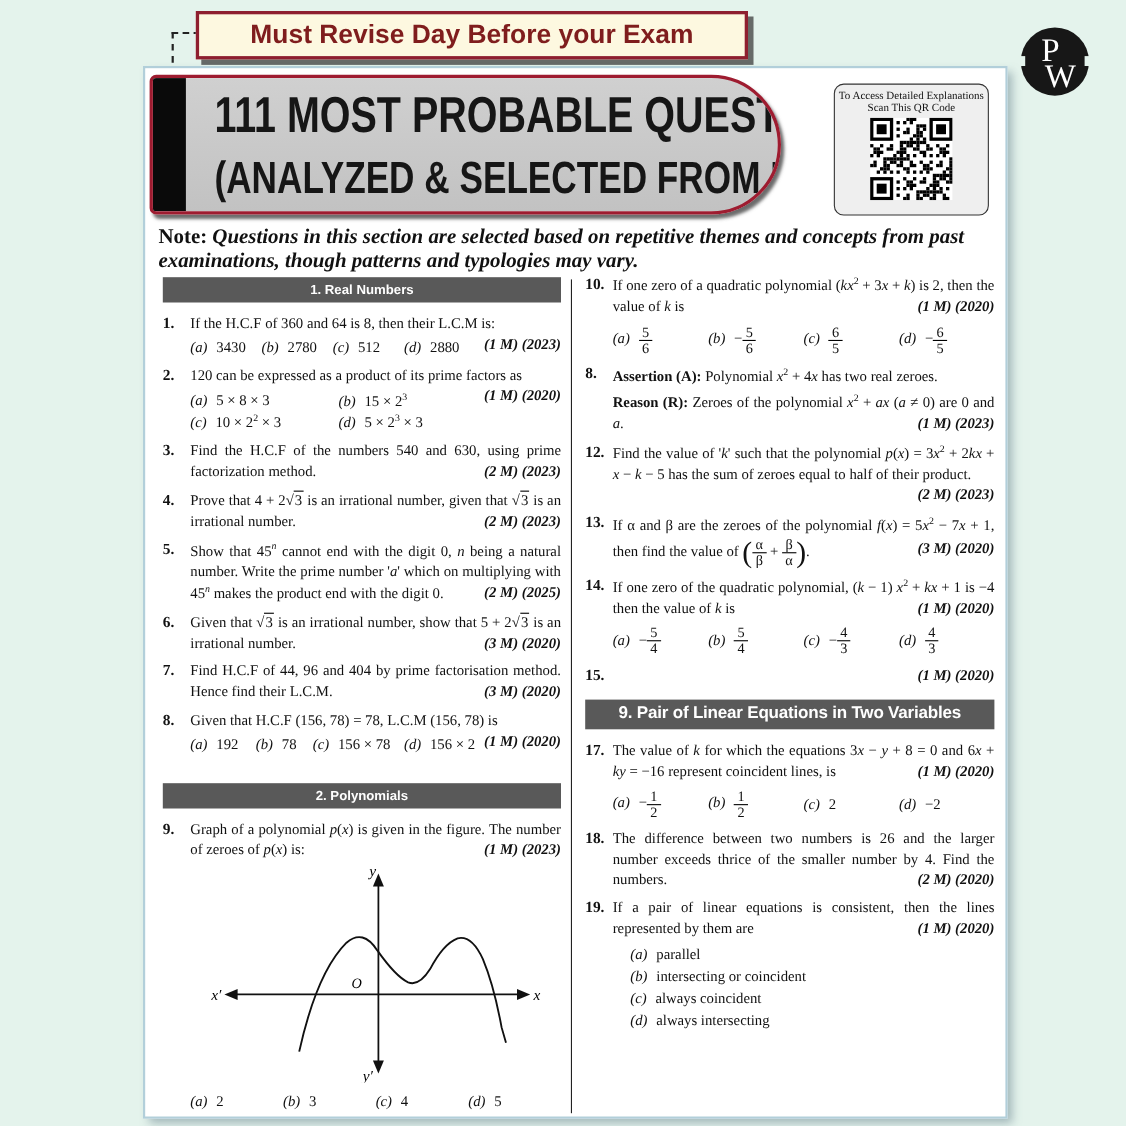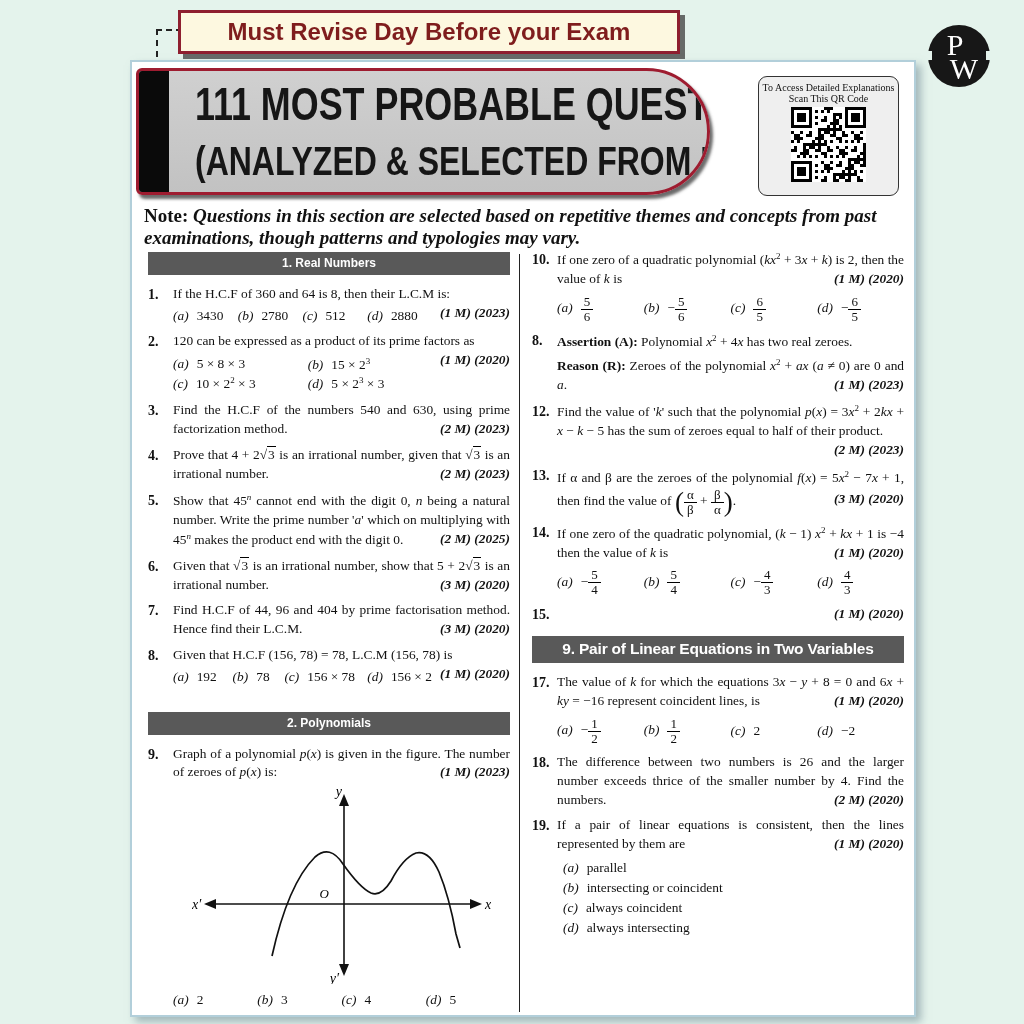--- a/index.html
+++ b/index.html
@@ -76,21 +76,21 @@
   .orow.fracs{margin-top:6px;}
   .opt{display:block;white-space:nowrap;}
   .ol{font-style:italic;margin-right:8px;}
   .o25>.opt{flex:0 0 25%;}
   .oQ2>.opt{flex:0 0 52%;margin:1px 0;}
   .oQ2>.opt:nth-child(even){flex:0 0 48%;}
   .oQ8>.opt:nth-child(1){flex:0 0 23%;}
   .oQ8>.opt:nth-child(2){flex:0 0 20%;}
   .oQ8>.opt:nth-child(3){flex:0 0 32%;}
   .oQ8>.opt:nth-child(4){flex:0 0 25%;}
-  .oQ19>.opt{flex:0 0 47%;margin:2px 6px;}
+  .oQ19>.opt{flex:0 0 47%;margin:2px 16px;}
   .oQ19>.opt:nth-child(even){flex:0 0 53%;}
   
   sup{font-size:9px;}
   .fr{display:inline-block;vertical-align:middle;text-align:center;line-height:1.05;font-size:13px;}
   .fr .n{display:block;padding:0 3px;}
   .fr .d{display:block;border-top:1px solid #000;padding:0 3px;}
   .rt{white-space:nowrap;}
   .rt .vl{border-top:1.2px solid #000;padding:0 1px;}
   .bp{font-size:27px;font-weight:400;vertical-align:middle;line-height:0;}
   

